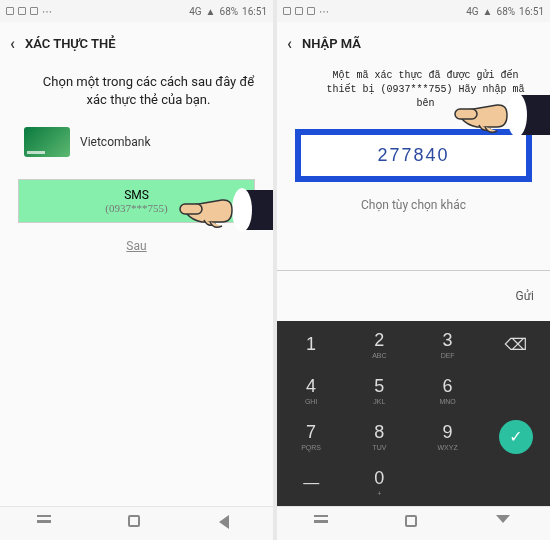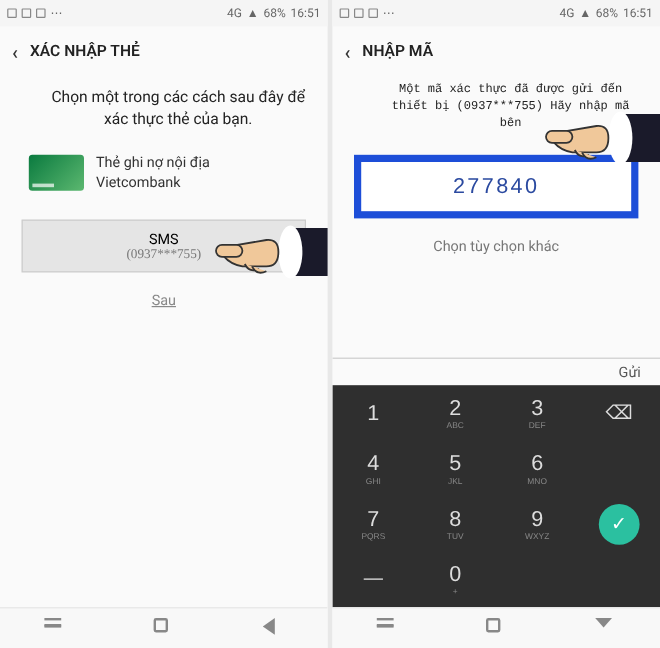--- a/index.html
+++ b/index.html
@@ -51,38 +51,38 @@
     border-radius: 3px;
     position: relative;
   }
   .card-img::after {
     content: ""; position: absolute; bottom: 3px; left: 3px;
     width: 18px; height: 3px; background: rgba(255,255,255,0.7);
   }
   .card-info { font-size: 12px; line-height: 1.4; color: #333; }
   .card-last { color: #777; }
   .sms-btn {
-    border: 1px solid #ccc; background: #e5e5e5;
+    border: 1px solid #ccc; background: #86efac;
     padding: 8px 10px; width: 100%;
     font-size: 12px; text-align: center;
     cursor: pointer; margin-bottom: 12px;
   }
   .sms-btn .sub { display: block; font-size: 11px; color: #777; font-family: Liberation Serif, serif; }
   .later-link { font-size: 12px; color: #888; text-decoration: underline; cursor: pointer; text-align: center; }
   .code-input {
     border: 6px solid #1d4ed8;
     padding: 10px 8px; font-size: 18px;
     text-align: center; color: #2b4aa0;
     letter-spacing: 2px; width: 100%;
     font-weight: 400;
   }
   .alt-link { font-size: 12px; color: #777; margin-top: 16px; cursor: pointer; }
   .send-row {
     border-top: 1px solid #ccc;
-    padding: 4px 16px; text-align: right;
+    padding: 18px 16px; text-align: right;
     font-size: 12px; color: #555;
   }
   .keypad {
     background: #2f2f2f;
     display: grid; grid-template-columns: repeat(4, 1fr);
     height: 185px;
   }
   .key {
     display: flex; flex-direction: column;
     align-items: center; justify-content: center;
@@ -134,30 +134,29 @@
     <div class="sb-right">
       <span>4G</span>
       <span>▲</span>
       <span>68%</span>
       <span>16:51</span>
     </div>
   </div>
 
   <div class="header">
     <span class="back-arrow">‹</span>
-    <span>XÁC NHẬP THẺ</span>
+    <span>XÁC THỰC THẺ</span>
   </div>
 
   <div class="content">
     <div class="instr">Chọn một trong các cách sau đây để xác thực thẻ của bạn.</div>
 
     <div class="card-row">
       <div class="card-img"></div>
       <div class="card-info">
-        <div>Thẻ ghi nợ nội địa</div>
         <div>Vietcombank</div>
       </div>
     </div>
 
     <div class="sms-btn">
       <span>SMS</span>
       <span class="sub">(0937***755)</span>
     </div>
 
     <span class="later-link">Sau</span>

